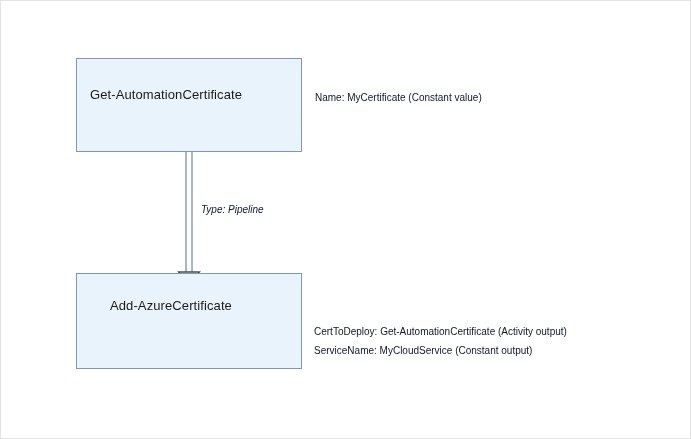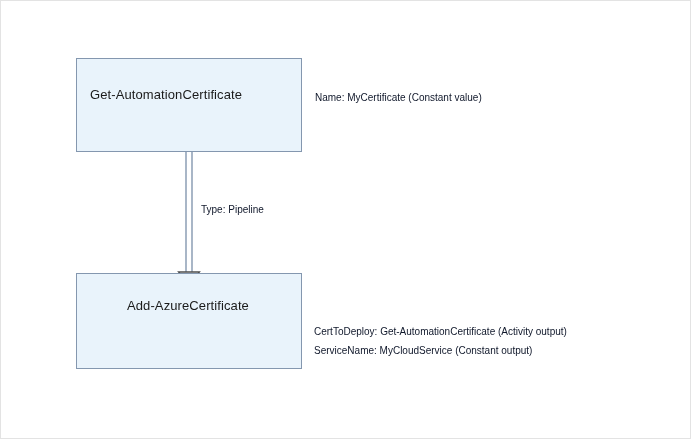--- a/index.html
+++ b/index.html
@@ -46,21 +46,21 @@
     padding-left: 13px;
     align-items: flex-start;
     padding-top: 29px;
   }
   #node-add {
     left: 75px;
     top: 272px;
     width: 226px;
     height: 96px;
     justify-content: flex-start;
-    padding-left: 50px;
+    padding-left: 33px;
     align-items: flex-start;
     padding-top: 25px;
   }
 
   
   #connector {
     position: absolute;
     left: 160px;
     top: 145px;
     width: 70px;
@@ -70,21 +70,21 @@
 
   
   .annotation {
     position: absolute;
     font-size: 10px;
     color: #0f172a;
     line-height: 19px;
     white-space: nowrap;
   }
   #ann-name       { left: 314px; top: 87px; }
-  #ann-edge-type  { left: 200px; top: 199px; }
+  #ann-edge-type  { left: 200px; top: 199px; font-style: italic; }
   #ann-add-params { left: 313px; top: 293px; margin-top: 28px; }
 </style>
 </head>
 <body>
 
 <div id="canvas">
 
   <div class="node" id="node-get">
     <span class="node-label">Get-AutomationCertificate</span>
   </div>

